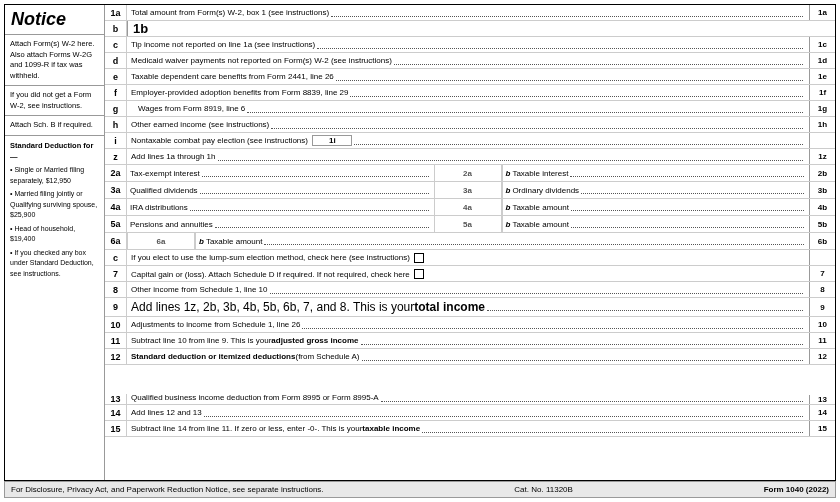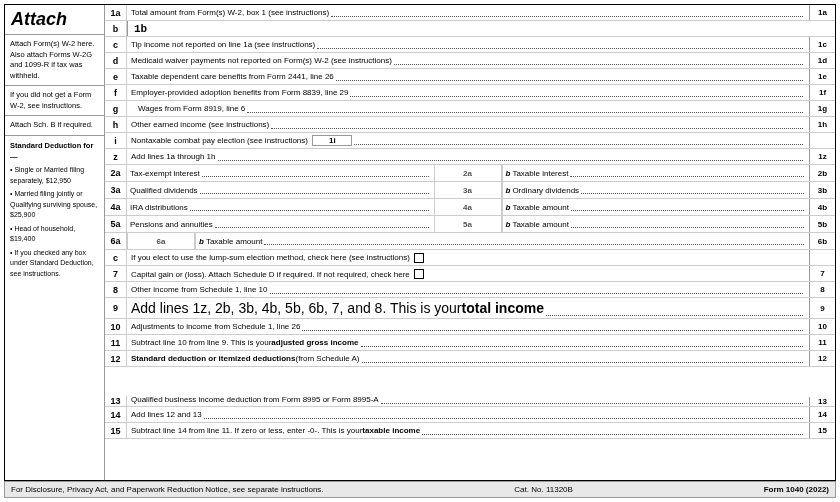--- a/index.html
+++ b/index.html
@@ -76,42 +76,42 @@
       margin: 0 4px 4px 4px;
     }
   </style>
 </head>
 <body>
 
 <div class="page">
   <div class="main-content">
 
     <div class="left-sidebar">
-      <div class="income-header">Attach</div>
+      <div class="income-header">Notice</div>
       <div class="attach-note">Attach Form(s) W-2 here. Also attach Forms W-2G and 1099-R if tax was withheld.</div>
       <div class="attach-note2">If you did not get a Form W-2, see instructions.</div>
       <div class="attach-note2">Attach Sch. B if required.</div>
       <div class="standard-deduction-box">
         <div class="title">Standard Deduction for—</div>
         <div style="margin-top:3px;font-size:7px;line-height:1.5">• Single or Married filing separately, $12,950</div>
         <div style="margin-top:3px;font-size:7px;line-height:1.5">• Married filing jointly or Qualifying surviving spouse, $25,900</div>
         <div style="margin-top:3px;font-size:7px;line-height:1.5">• Head of household, $19,400</div>
         <div style="margin-top:3px;font-size:7px;line-height:1.5">• If you checked any box under Standard Deduction, see instructions.</div>
       </div>
     </div>
 
     <div class="content-area" id="content-area">
     <div style="display: flex; align-items: stretch; border-bottom: 1px solid rgb(204, 204, 204); min-height: 16px;">
           <div style="width: 22px; border-right: 1px solid rgb(204, 204, 204); display: flex; align-items: center; justify-content: center; font-weight: bold; font-size: 9px; flex-shrink: 0;">1a</div>
           <div style="flex: 1 1 0%; padding: 2px 4px; font-size: 8px; display: flex; align-items: center;">Total amount from Form(s) W-2, box 1 (see instructions)<span style="flex:1;border-bottom:1px dotted #555;margin:0 2px;height:8px;display:inline-block;vertical-align:bottom"></span></div>
           <div style="width: 26px; border-left: 1px solid rgb(153, 153, 153); display: flex; align-items: center; justify-content: center; font-weight: bold; font-size: 8px; flex-shrink: 0;">1a</div>
         </div>
         <div style="display: flex; align-items: stretch; border-bottom: 1px solid rgb(204, 204, 204); min-height: 16px;">
           <div style="width: 22px; border-right: 1px solid rgb(204, 204, 204); display: flex; align-items: center; justify-content: center; font-weight: bold; font-size: 9px; flex-shrink: 0;">b</div>
-          <div style="width: 26px; border-left: 1px solid rgb(153, 153, 153); display: flex; align-items: center; justify-content: center; font-weight: bold; font-size: 11px; flex-shrink: 0; font-family: Liberation Mono, monospace;">1b</div>
+          <div style="width: 26px; border-left: 1px solid rgb(153, 153, 153); display: flex; align-items: center; justify-content: center; font-weight: bold; font-size: 13px; flex-shrink: 0;">1b</div>
         </div>
         <div style="display: flex; align-items: stretch; border-bottom: 1px solid rgb(204, 204, 204); min-height: 16px;">
           <div style="width: 22px; border-right: 1px solid rgb(204, 204, 204); display: flex; align-items: center; justify-content: center; font-weight: bold; font-size: 9px; flex-shrink: 0;">c</div>
           <div style="flex: 1 1 0%; padding: 2px 4px; font-size: 8px; display: flex; align-items: center;">Tip income not reported on line 1a (see instructions)<span style="flex:1;border-bottom:1px dotted #555;margin:0 2px;height:8px;display:inline-block;vertical-align:bottom"></span></div>
           <div style="width: 26px; border-left: 1px solid rgb(153, 153, 153); display: flex; align-items: center; justify-content: center; font-weight: bold; font-size: 8px; flex-shrink: 0;">1c</div>
         </div>
         <div style="display: flex; align-items: stretch; border-bottom: 1px solid rgb(204, 204, 204); min-height: 16px;">
           <div style="width: 22px; border-right: 1px solid rgb(204, 204, 204); display: flex; align-items: center; justify-content: center; font-weight: bold; font-size: 9px; flex-shrink: 0;">d</div>
           <div style="flex: 1 1 0%; padding: 2px 4px; font-size: 8px; display: flex; align-items: center;">Medicaid waiver payments not reported on Form(s) W-2 (see instructions)<span style="flex:1;border-bottom:1px dotted #555;margin:0 2px;height:8px;display:inline-block;vertical-align:bottom"></span></div>
           <div style="width: 26px; border-left: 1px solid rgb(153, 153, 153); display: flex; align-items: center; justify-content: center; font-weight: bold; font-size: 8px; flex-shrink: 0;">1d</div>
@@ -190,21 +190,21 @@
           <div style="flex: 1 1 0%; padding: 2px 4px; font-size: 8px; display: flex; align-items: flex-end;">Capital gain or (loss). Attach Schedule D if required. If not required, check here&nbsp;<span style="display:inline-block;width:10px;height:10px;border:1px solid #000;margin-left:2px;"></span><span style="flex:1;"></span></div>
           <div style="width: 26px; border-left: 1px solid rgb(153, 153, 153); display: flex; align-items: center; justify-content: center; font-weight: bold; font-size: 8px; flex-shrink: 0;">7</div>
         </div>
         <div style="display: flex; align-items: stretch; border-bottom: 1px solid rgb(204, 204, 204); min-height: 16px;">
           <div style="width: 22px; border-right: 1px solid rgb(204, 204, 204); display: flex; align-items: center; justify-content: center; font-weight: bold; font-size: 9px; flex-shrink: 0;">8</div>
           <div style="flex: 1 1 0%; padding: 2px 4px; font-size: 8px; display: flex; align-items: center;">Other income from Schedule 1, line 10<span style="flex:1;border-bottom:1px dotted #555;margin:0 2px;height:8px;display:inline-block;vertical-align:bottom"></span></div>
           <div style="width: 26px; border-left: 1px solid rgb(153, 153, 153); display: flex; align-items: center; justify-content: center; font-weight: bold; font-size: 8px; flex-shrink: 0;">8</div>
         </div>
         <div style="display: flex; align-items: stretch; border-bottom: 1px solid rgb(204, 204, 204); min-height: 16px;">
           <div style="width: 22px; border-right: 1px solid rgb(204, 204, 204); display: flex; align-items: center; justify-content: center; font-weight: bold; font-size: 9px; flex-shrink: 0;">9</div>
-          <div style="flex: 1 1 0%; padding: 2px 4px; font-size: 14px; display: flex; align-items: flex-end;">Add lines 1z, 2b, 3b, 4b, 5b, 6b, 7, and 8. This is your <strong>total income</strong><span style="flex:1;border-bottom:1px dotted #555;margin:0 2px;height:8px;display:inline-block;vertical-align:bottom"></span></div>
+          <div style="flex: 1 1 0%; padding: 2px 4px; font-size: 12px; display: flex; align-items: center;">Add lines 1z, 2b, 3b, 4b, 5b, 6b, 7, and 8. This is your <strong>total income</strong><span style="flex:1;border-bottom:1px dotted #555;margin:0 2px;height:8px;display:inline-block;vertical-align:bottom"></span></div>
           <div style="width: 26px; border-left: 1px solid rgb(153, 153, 153); display: flex; align-items: center; justify-content: center; font-weight: bold; font-size: 8px; flex-shrink: 0;">9</div>
         </div>
         <div style="display: flex; align-items: stretch; border-bottom: 1px solid rgb(204, 204, 204); min-height: 16px;">
           <div style="width: 22px; border-right: 1px solid rgb(204, 204, 204); display: flex; align-items: center; justify-content: center; font-weight: bold; font-size: 9px; flex-shrink: 0;">10</div>
           <div style="flex: 1 1 0%; padding: 2px 4px; font-size: 8px; display: flex; align-items: center;">Adjustments to income from Schedule 1, line 26<span style="flex:1;border-bottom:1px dotted #555;margin:0 2px;height:8px;display:inline-block;vertical-align:bottom"></span></div>
           <div style="width: 26px; border-left: 1px solid rgb(153, 153, 153); display: flex; align-items: center; justify-content: center; font-weight: bold; font-size: 8px; flex-shrink: 0;">10</div>
         </div>
         <div style="display: flex; align-items: stretch; border-bottom: 1px solid rgb(204, 204, 204); min-height: 16px;">
           <div style="width: 22px; border-right: 1px solid rgb(204, 204, 204); display: flex; align-items: center; justify-content: center; font-weight: bold; font-size: 9px; flex-shrink: 0;">11</div>
           <div style="flex: 1 1 0%; padding: 2px 4px; font-size: 8px; display: flex; align-items: center;">Subtract line 10 from line 9. This is your <strong>adjusted gross income</strong><span style="flex:1;border-bottom:1px dotted #555;margin:0 2px;height:8px;display:inline-block;vertical-align:bottom"></span></div>

